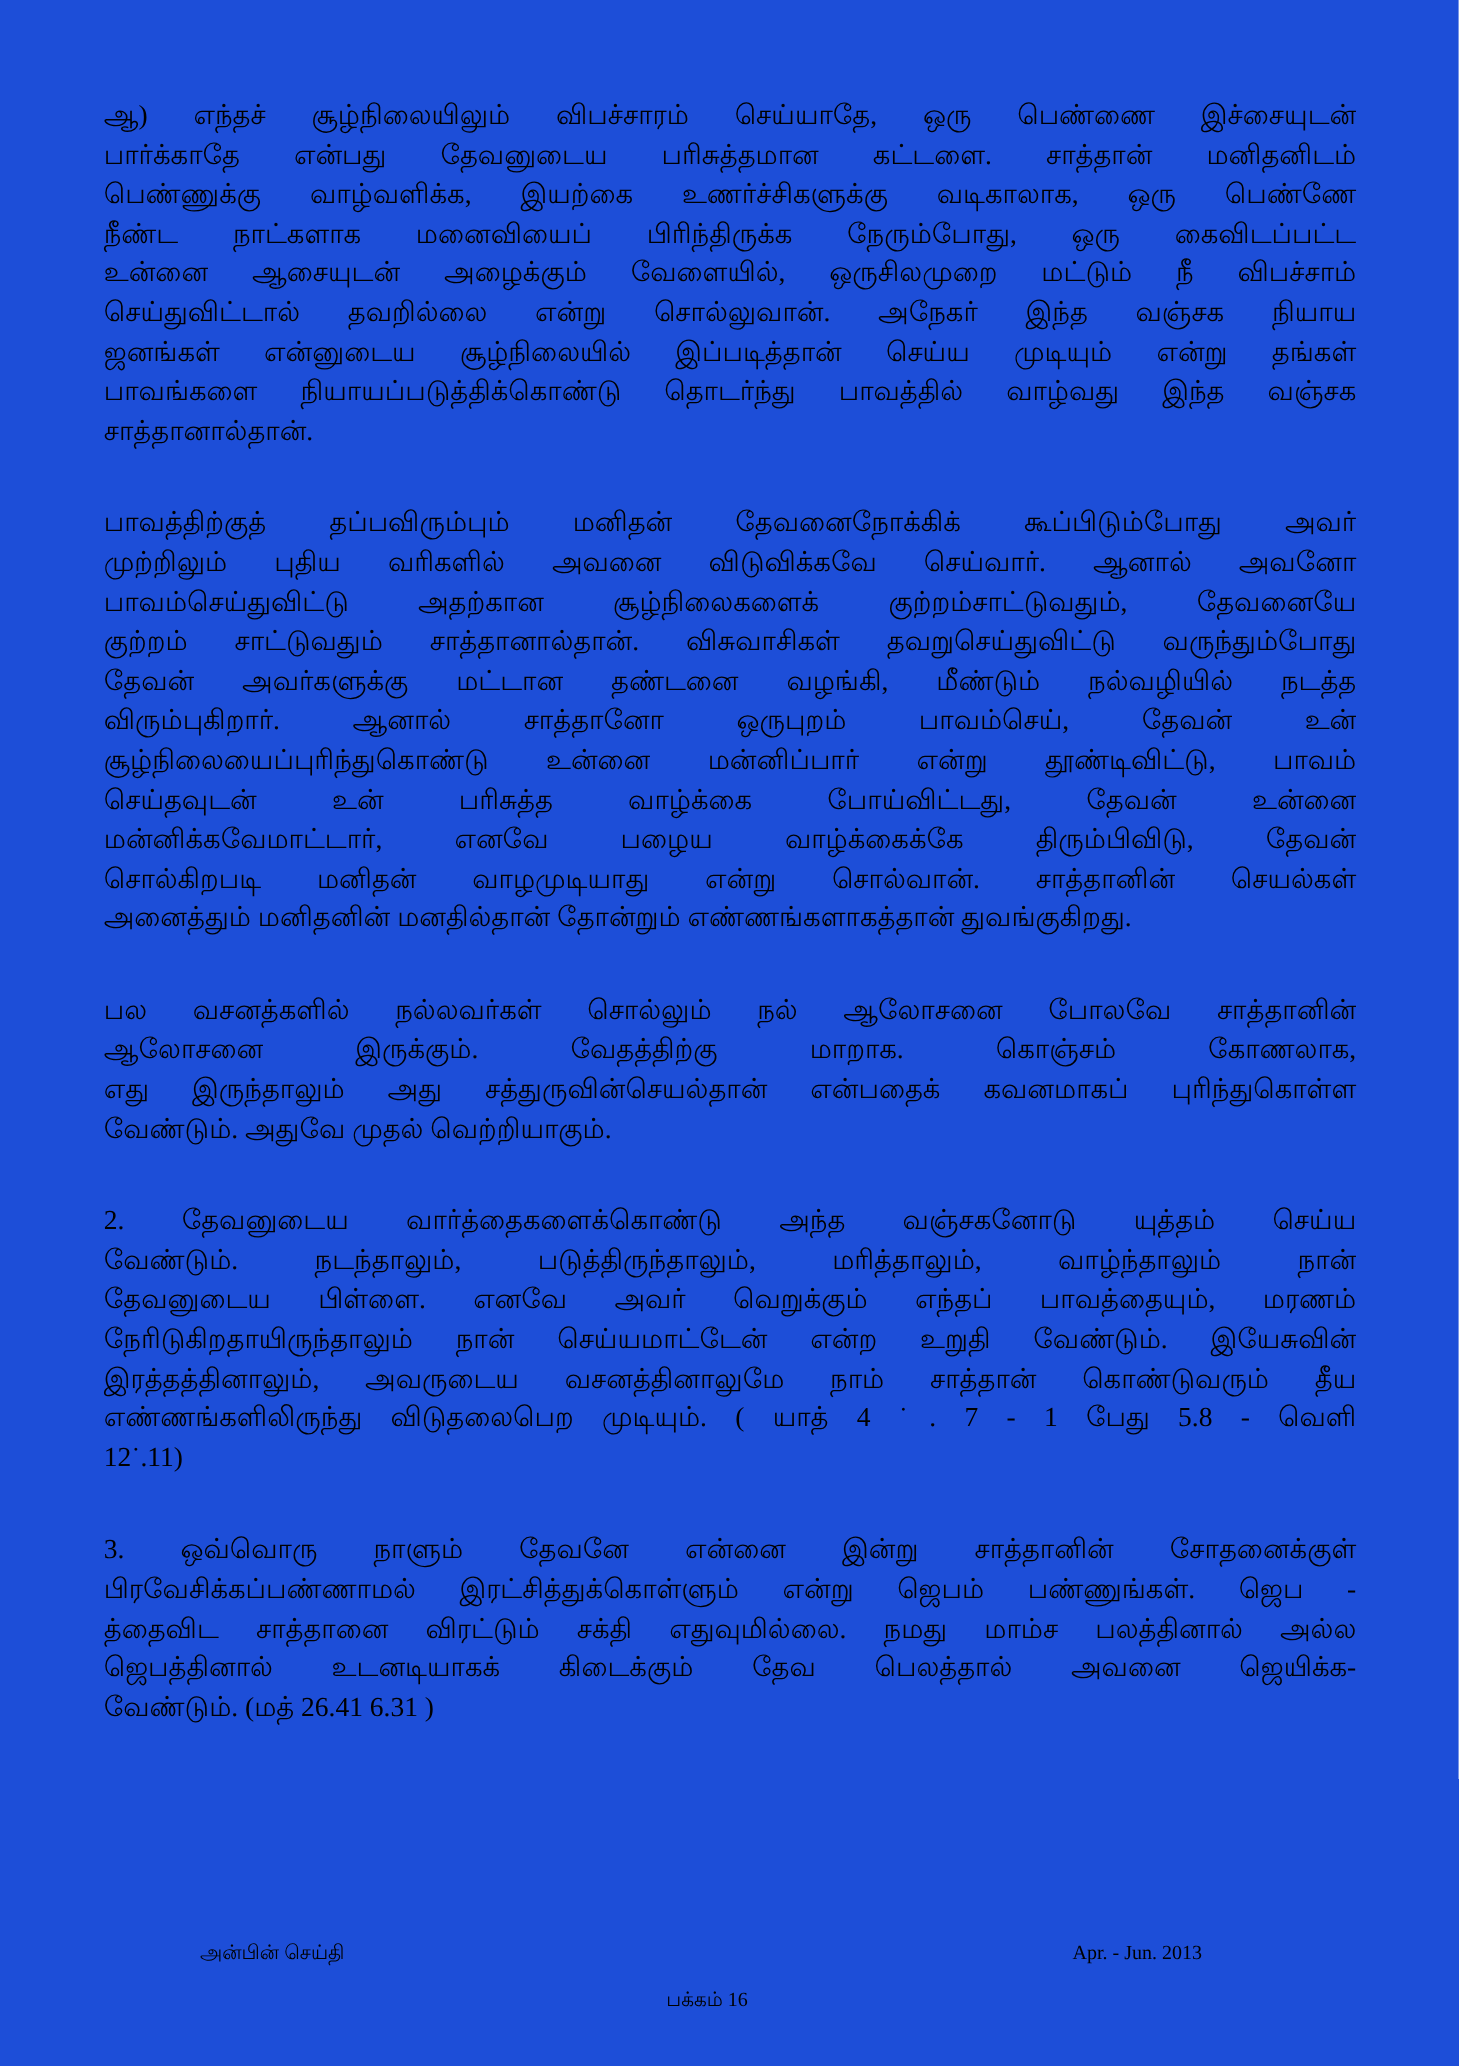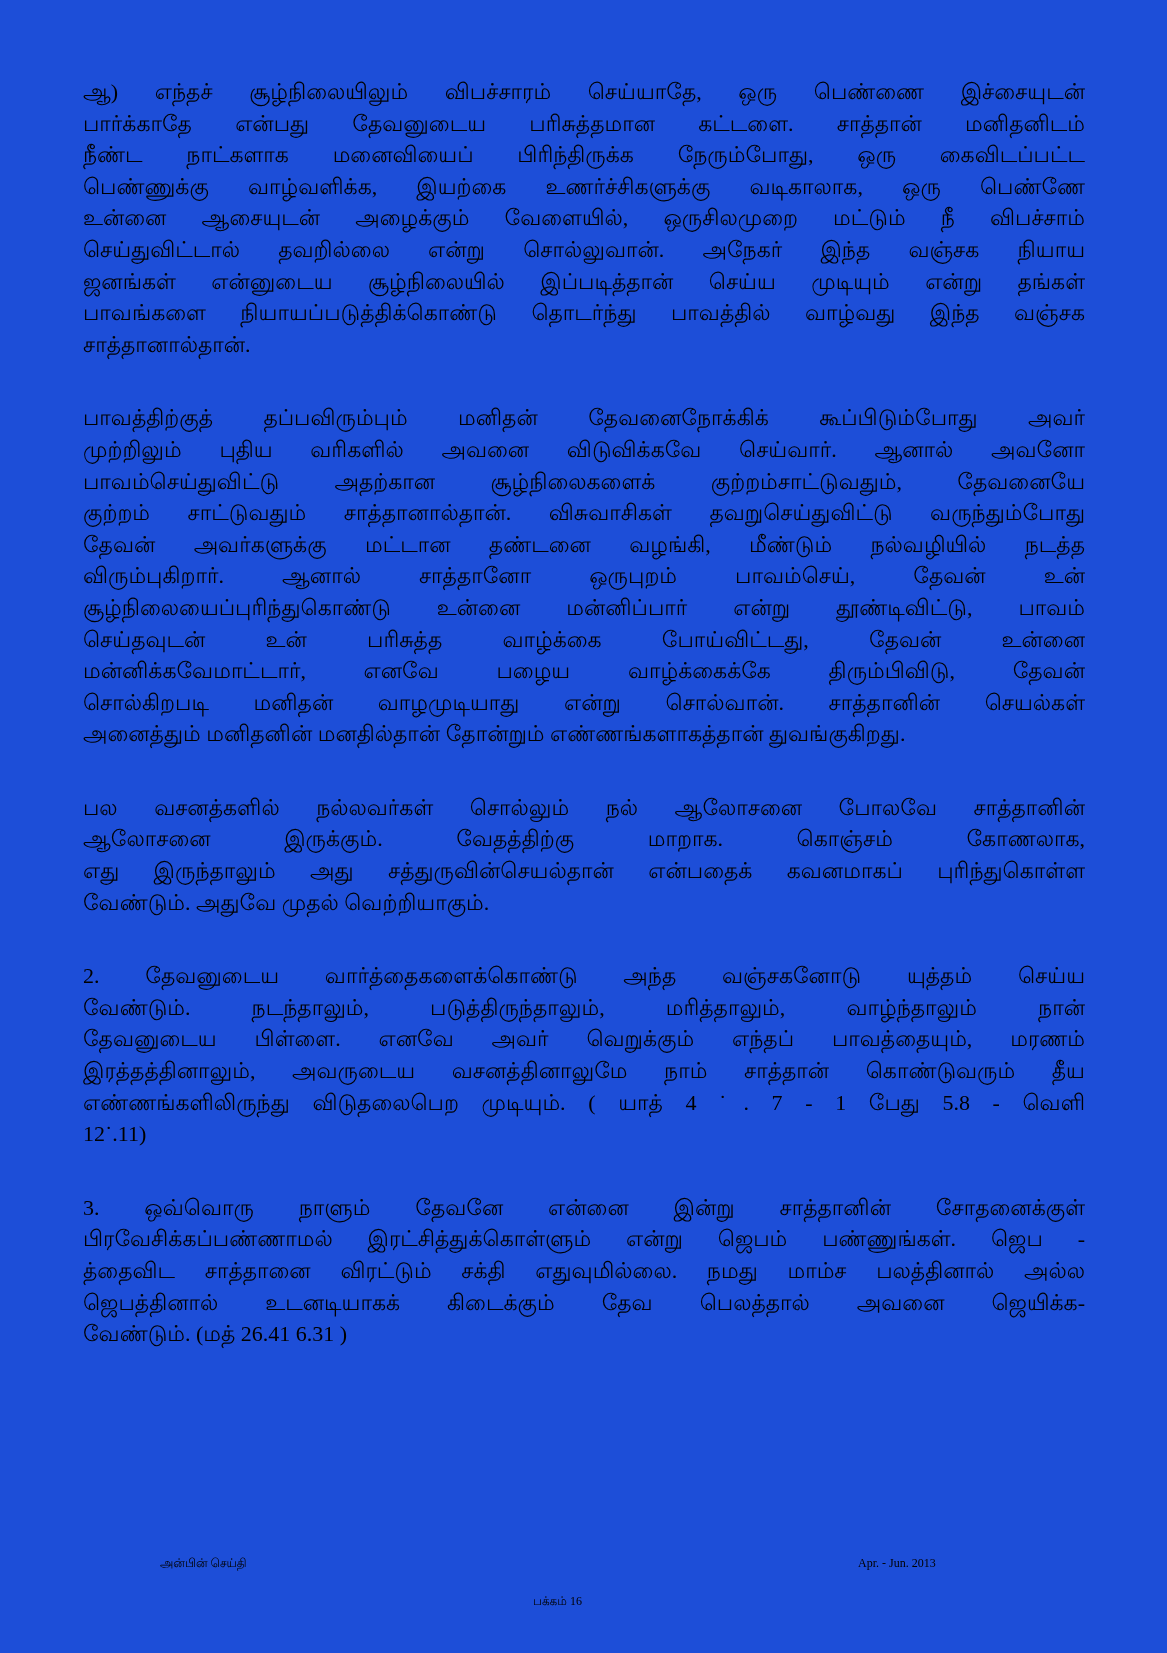--- a/index.html
+++ b/index.html
@@ -36,38 +36,38 @@
   .line.last {
     text-align: justify;
     text-align-last: left;
   }
   .footer {
     position: absolute;
     left: 0;
     top: 1550px;
     width: 1167px;
     height: 30px;
-    font-size: 12px;
+    font-size: 16px;
     line-height: 26px;
   }
   .footer-left   { position: absolute; left: 160px; }
   .footer-center { position: absolute; left: 533px; margin-top: 38px; }
   .footer-right  { position: absolute; left: 858px; }
 </style>
 </head>
 <body>
 
 <div class="page">
 
   <div class="content">
     <div class="para">
         <div class="line">ஆ) எந்தச் சூழ்நிலையிலும் விபச்சாரம் செய்யாதே, ஒரு பெண்ணை இச்சையுடன்</div>
         <div class="line">பார்க்காதே என்பது தேவனுடைய பரிசுத்தமான கட்டளை. சாத்தான் மனிதனிடம்</div>
+        <div class="line">பெண்ணுக்கு வாழ்வளிக்க, இயற்கை உணர்ச்சிகளுக்கு வடிகாலாக, ஒரு பெண்ணே</div>
         <div class="line">நீண்ட நாட்களாக மனைவியைப் பிரிந்திருக்க நேரும்போது, ஒரு கைவிடப்பட்ட</div>
-        <div class="line">பெண்ணுக்கு வாழ்வளிக்க, இயற்கை உணர்ச்சிகளுக்கு வடிகாலாக, ஒரு பெண்ணே</div>
         <div class="line">உன்னை ஆசையுடன் அழைக்கும் வேளையில், ஒருசிலமுறை மட்டும் நீ விபச்சாம்</div>
         <div class="line">செய்துவிட்டால் தவறில்லை என்று சொல்லுவான். அநேகர் இந்த வஞ்சக நியாய</div>
         <div class="line">ஜனங்கள் என்னுடைய சூழ்நிலையில் இப்படித்தான் செய்ய முடியும் என்று தங்கள்</div>
         <div class="line">பாவங்களை நியாயப்படுத்திக்கொண்டு தொடர்ந்து பாவத்தில் வாழ்வது இந்த வஞ்சக</div>
         <div class="line last">சாத்தானால்தான்.</div>
       </div>
     <div class="para">
         <div class="line">பாவத்திற்குத் தப்பவிரும்பும் மனிதன் தேவனைநோக்கிக் கூப்பிடும்போது அவர்</div>
         <div class="line">முற்றிலும் புதிய வரிகளில் அவனை விடுவிக்கவே செய்வார். ஆனால் அவனோ</div>
         <div class="line">பாவம்செய்துவிட்டு அதற்கான சூழ்நிலைகளைக் குற்றம்சாட்டுவதும், தேவனையே</div>
@@ -83,20 +83,21 @@
     <div class="para">
         <div class="line">பல வசனத்களில் நல்லவர்கள் சொல்லும் நல் ஆலோசனை போலவே சாத்தானின்</div>
         <div class="line">ஆலோசனை இருக்கும். வேதத்திற்கு மாறாக. கொஞ்சம் கோணலாக,</div>
         <div class="line">எது இருந்தாலும் அது சத்துருவின்செயல்தான் என்பதைக் கவனமாகப் புரிந்துகொள்ள</div>
         <div class="line last">வேண்டும். அதுவே முதல் வெற்றியாகும்.</div>
       </div>
     <div class="para">
         <div class="line">2. தேவனுடைய வார்த்தைகளைக்கொண்டு அந்த வஞ்சகனோடு யுத்தம் செய்ய</div>
         <div class="line">வேண்டும். நடந்தாலும், படுத்திருந்தாலும், மரித்தாலும், வாழ்ந்தாலும் நான்</div>
         <div class="line">தேவனுடைய பிள்ளை. எனவே அவர் வெறுக்கும் எந்தப் பாவத்தையும், மரணம்</div>
+        <div class="line">நேரிடுகிறதாயிருந்தாலும் நான் செய்யமாட்டேன் என்ற உறுதி வேண்டும். இயேசுவின்</div>
         <div class="line">இரத்தத்தினாலும், அவருடைய வசனத்தினாலுமே நாம் சாத்தான் கொண்டுவரும் தீய</div>
         <div class="line">எண்ணங்களிலிருந்து விடுதலைபெற முடியும். ( யாத் 4 ˙. 7 - 1 பேது 5.8 - வெளி</div>
         <div class="line last">12˙.11)</div>
       </div>
     <div class="para">
         <div class="line">3. ஒவ்வொரு நாளும் தேவனே என்னை இன்று சாத்தானின் சோதனைக்குள்</div>
         <div class="line">பிரவேசிக்கப்பண்ணாமல் இரட்சித்துக்கொள்ளும் என்று ஜெபம் பண்ணுங்கள். ஜெப -</div>
         <div class="line">த்தைவிட சாத்தானை விரட்டும் சக்தி எதுவுமில்லை. நமது மாம்ச பலத்தினால் அல்ல</div>
         <div class="line">ஜெபத்தினால் உடனடியாகக் கிடைக்கும் தேவ பெலத்தால் அவனை ஜெயிக்க-</div>
         <div class="line last">வேண்டும். (மத் 26.41  6.31 )</div>

